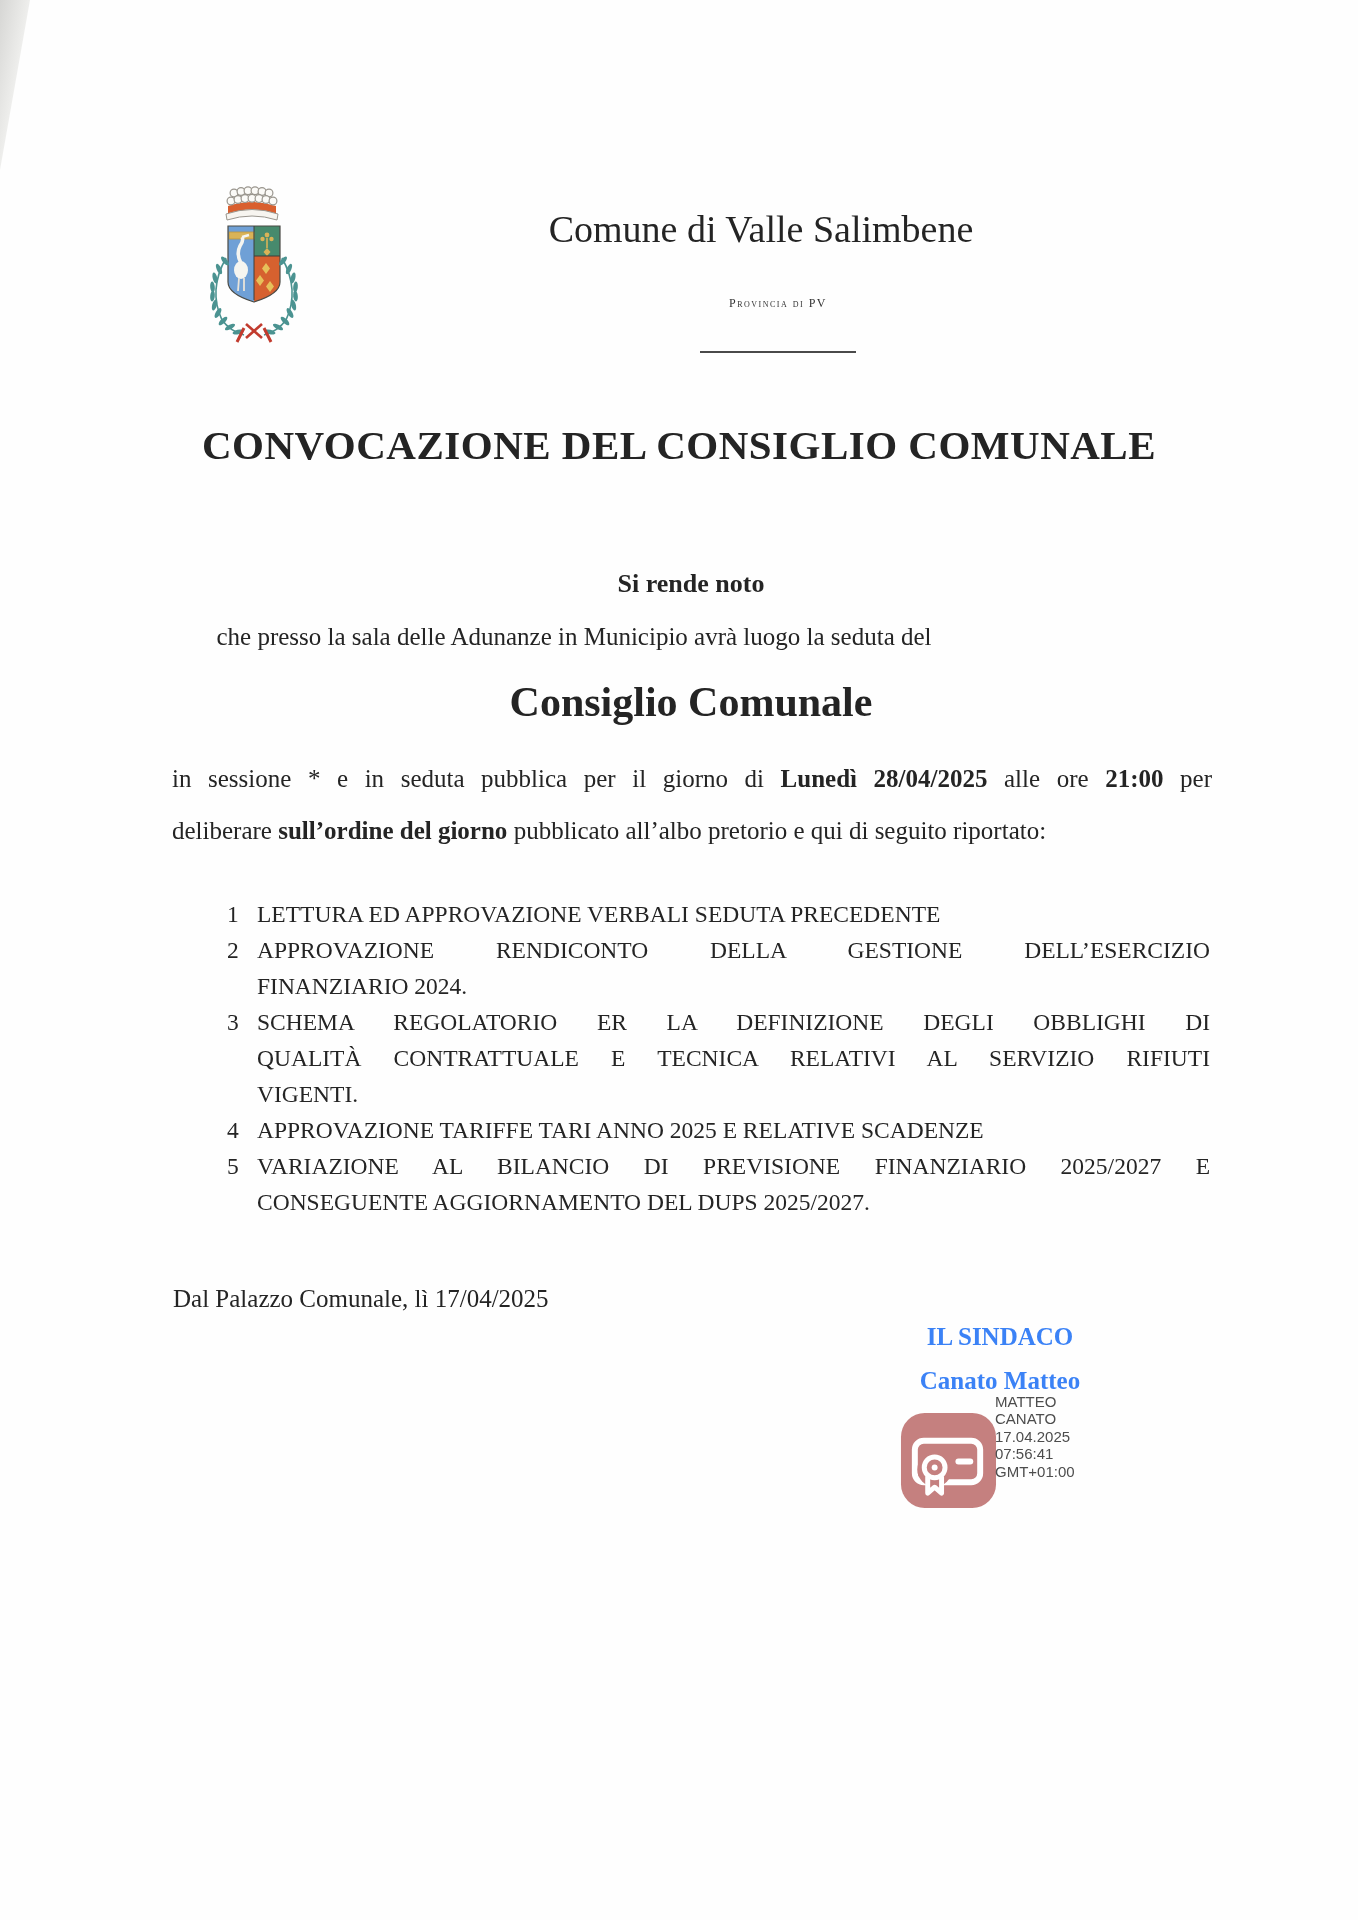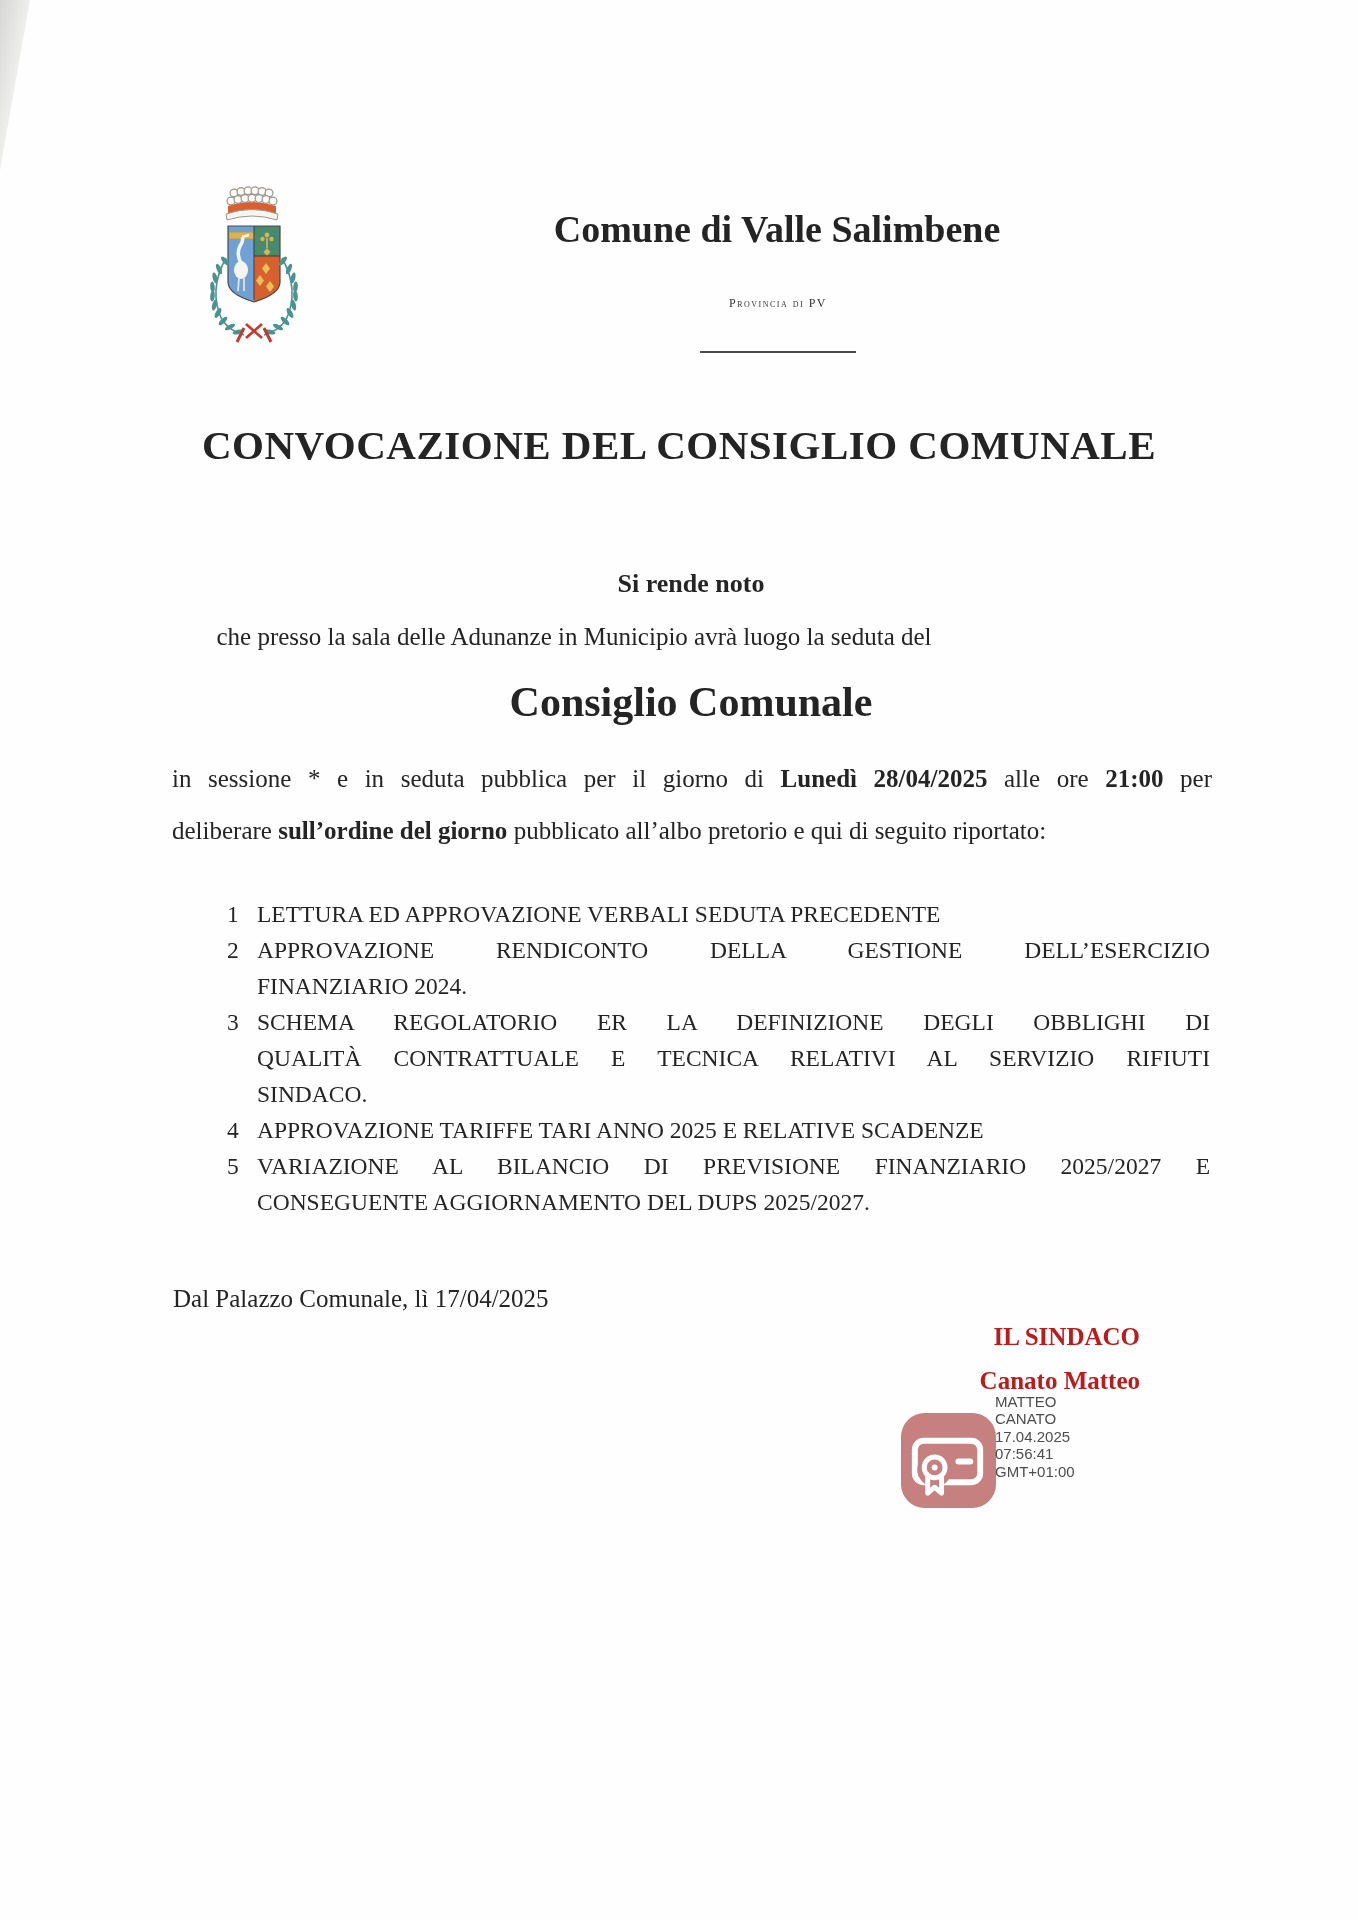--- a/index.html
+++ b/index.html
@@ -8,22 +8,22 @@
     position:relative;width:1358px;height:1920px;background:#fefefe;overflow:hidden;
     font-family:"Liberation Serif","DejaVu Serif",serif;color:#1f1f1f;
   }
   .corner-artifact{
     position:absolute;left:0;top:0;width:30px;height:170px;
     background:linear-gradient(100deg,#d6d6d4 0%,#ececea 45%,#fefefe 80%);
     clip-path:polygon(0 0,100% 0,0 100%);
   }
   .crest{position:absolute;left:192px;top:178px;width:120px;height:190px;}
   .muni-name{
-    position:absolute;top:207px;left:777px;transform:translateX(-50%);
-    font-size:38px;font-weight:bold;white-space:nowrap;color:#242424;
+    position:absolute;top:207px;left:761px;transform:translateX(-50%);
+    font-size:38px;font-weight:normal;white-space:nowrap;color:#242424;
   }
   .province{
     position:absolute;top:296px;left:778px;transform:translateX(-50%);
     font-size:12px;font-variant:small-caps;letter-spacing:1.5px;white-space:nowrap;color:#333;
   }
   .header-rule{position:absolute;left:700px;top:351px;width:156px;height:2px;background:#4a4a4a;}
   .doc-title{
     position:absolute;top:421px;left:0;width:1358px;margin:0;text-align:center;
     font-size:41px;font-weight:bold;letter-spacing:.5px;color:#242424;white-space:nowrap;
   }
@@ -42,21 +42,21 @@
   .para{position:absolute;left:172px;top:764px;width:1040px;font-size:25px;color:#242424;}
   .pline{line-height:30px;}
   .pline + .pline{margin-top:22px;}
   .pline.just{text-align:justify;text-align-last:justify;}
   .agenda{position:absolute;left:222px;top:896px;width:988px;font-size:23.5px;color:#242424;}
   .arow{display:flex;line-height:36px;}
   .anum{width:35px;flex:0 0 35px;padding-left:5px;box-sizing:border-box;}
   .aline{flex:1 1 auto;min-width:0;}
   .aline.just{text-align:justify;text-align-last:justify;}
   .dateline{position:absolute;left:173px;top:1285px;font-size:25px;color:#242424;}
-  .sig{position:absolute;left:860px;top:1322px;width:280px;text-align:right;color:#b91c1c;}
+  .sig{position:absolute;left:860px;top:1322px;width:280px;text-align:center;color:#3b82f6;}
   .sig-role{font-size:25px;font-weight:bold;line-height:30px;}
   .sig-name{font-size:25px;font-weight:bold;line-height:30px;margin-top:14px;}
   .stamp-icon{position:absolute;left:899px;top:1411px;width:99px;height:99px;}
   .stamp-text{
     position:absolute;left:995px;top:1393px;width:140px;
     font-family:"Liberation Sans","DejaVu Sans",sans-serif;
     font-size:15px;line-height:17.4px;color:#4d4d4d;
   }
 </style>
 </head>
@@ -181,21 +181,21 @@
     <div class="arow">
       <span class="anum">3</span>
       <span class="aline just">SCHEMA REGOLATORIO ER LA DEFINIZIONE DEGLI OBBLIGHI DI</span>
     </div>
     <div class="arow">
       <span class="anum"></span>
       <span class="aline just">QUALITÀ CONTRATTUALE E TECNICA RELATIVI AL SERVIZIO RIFIUTI</span>
     </div>
     <div class="arow">
       <span class="anum"></span>
-      <span class="aline">SINDACO.</span>
+      <span class="aline">VIGENTI.</span>
     </div>
     <div class="arow">
       <span class="anum">4</span>
       <span class="aline">APPROVAZIONE TARIFFE TARI ANNO 2025 E RELATIVE SCADENZE</span>
     </div>
     <div class="arow">
       <span class="anum">5</span>
       <span class="aline just">VARIAZIONE AL BILANCIO DI PREVISIONE FINANZIARIO 2025/2027 E</span>
     </div>
     <div class="arow">

